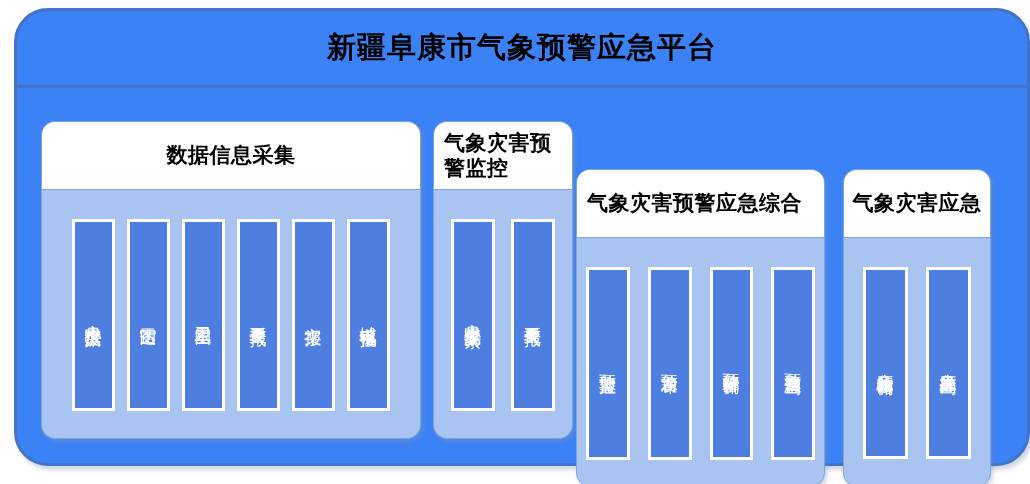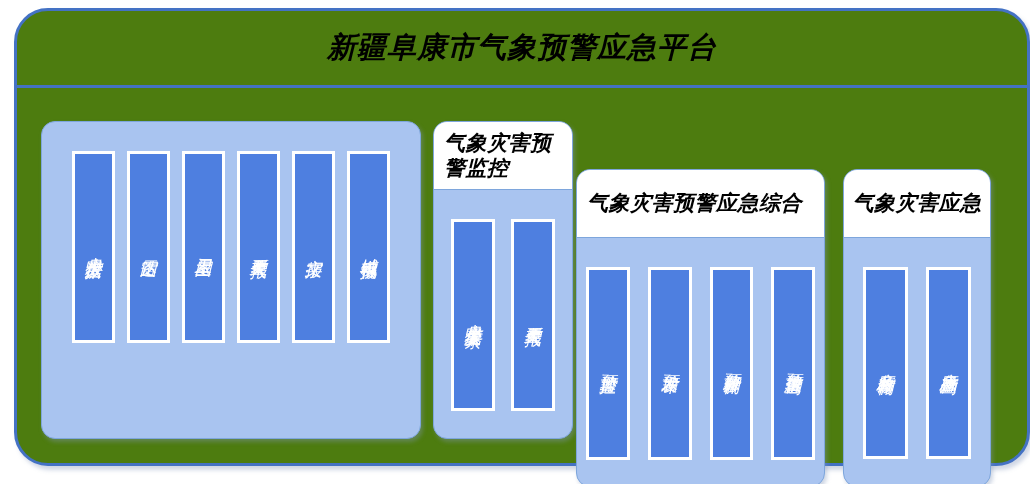--- a/index.html
+++ b/index.html
@@ -17,23 +17,22 @@
   
   .platform-frame {
     position: absolute;
     left: 14px;
     top: 8px;
     width: 1016px;
     height: 458px;
     box-sizing: border-box;
     border: 3px solid #4472C4;
     border-radius: 34px;
-    background: #4d7c0f;
+    background: #3b82f6;
     box-shadow: 3px 4px 4px rgba(120,140,180,0.35);
-    font-style: italic;
   }
 
   .platform-title-bar {
     position: absolute;
     left: 0;
     top: 0;
     width: 100%;
     height: 77px;
     box-sizing: border-box;
     border-bottom: 3px solid #4472C4;
@@ -137,20 +136,23 @@
 
 <div class="platform-frame">
 
   <div class="platform-title-bar">
     <div class="platform-title">新疆阜康市气象预警应急平台</div>
   </div>
 
   <div class="groups-row">
 
     <div class="group-box" id="group-0" style="left:24px; width:380px;">
+      <div class="group-header">
+        <div class="group-title">数据信息采集</div>
+      </div>
       <div class="group-body">
         <div class="item-bar">
           <span class="item-label">中小尺度数据</span>
         </div>
         <div class="item-bar">
           <span class="item-label">雷达图</span>
         </div>
         <div class="item-bar">
           <span class="item-label">卫星云图</span>
         </div>

